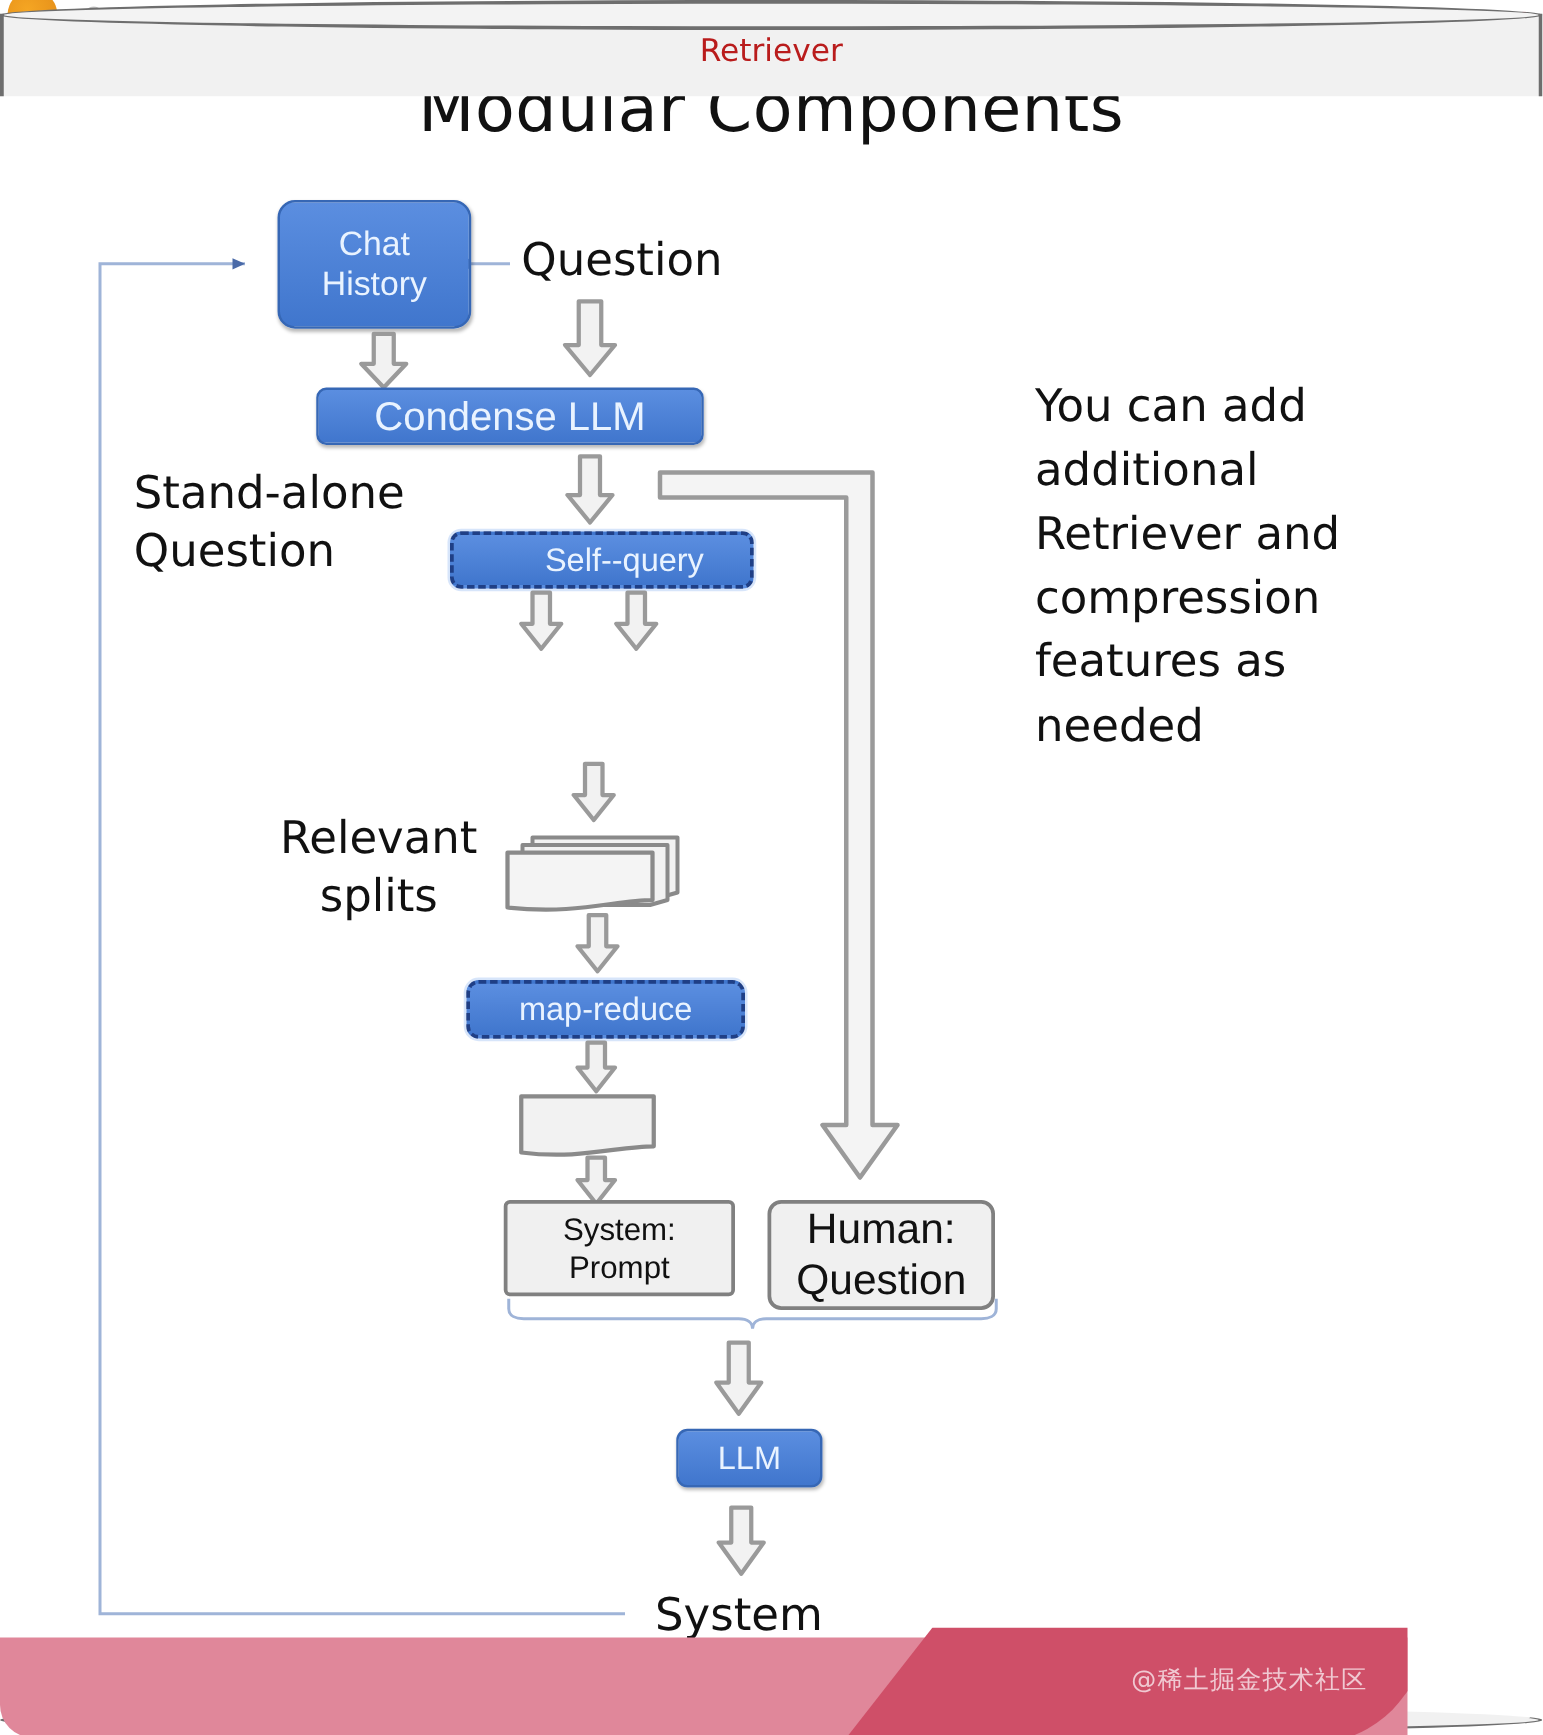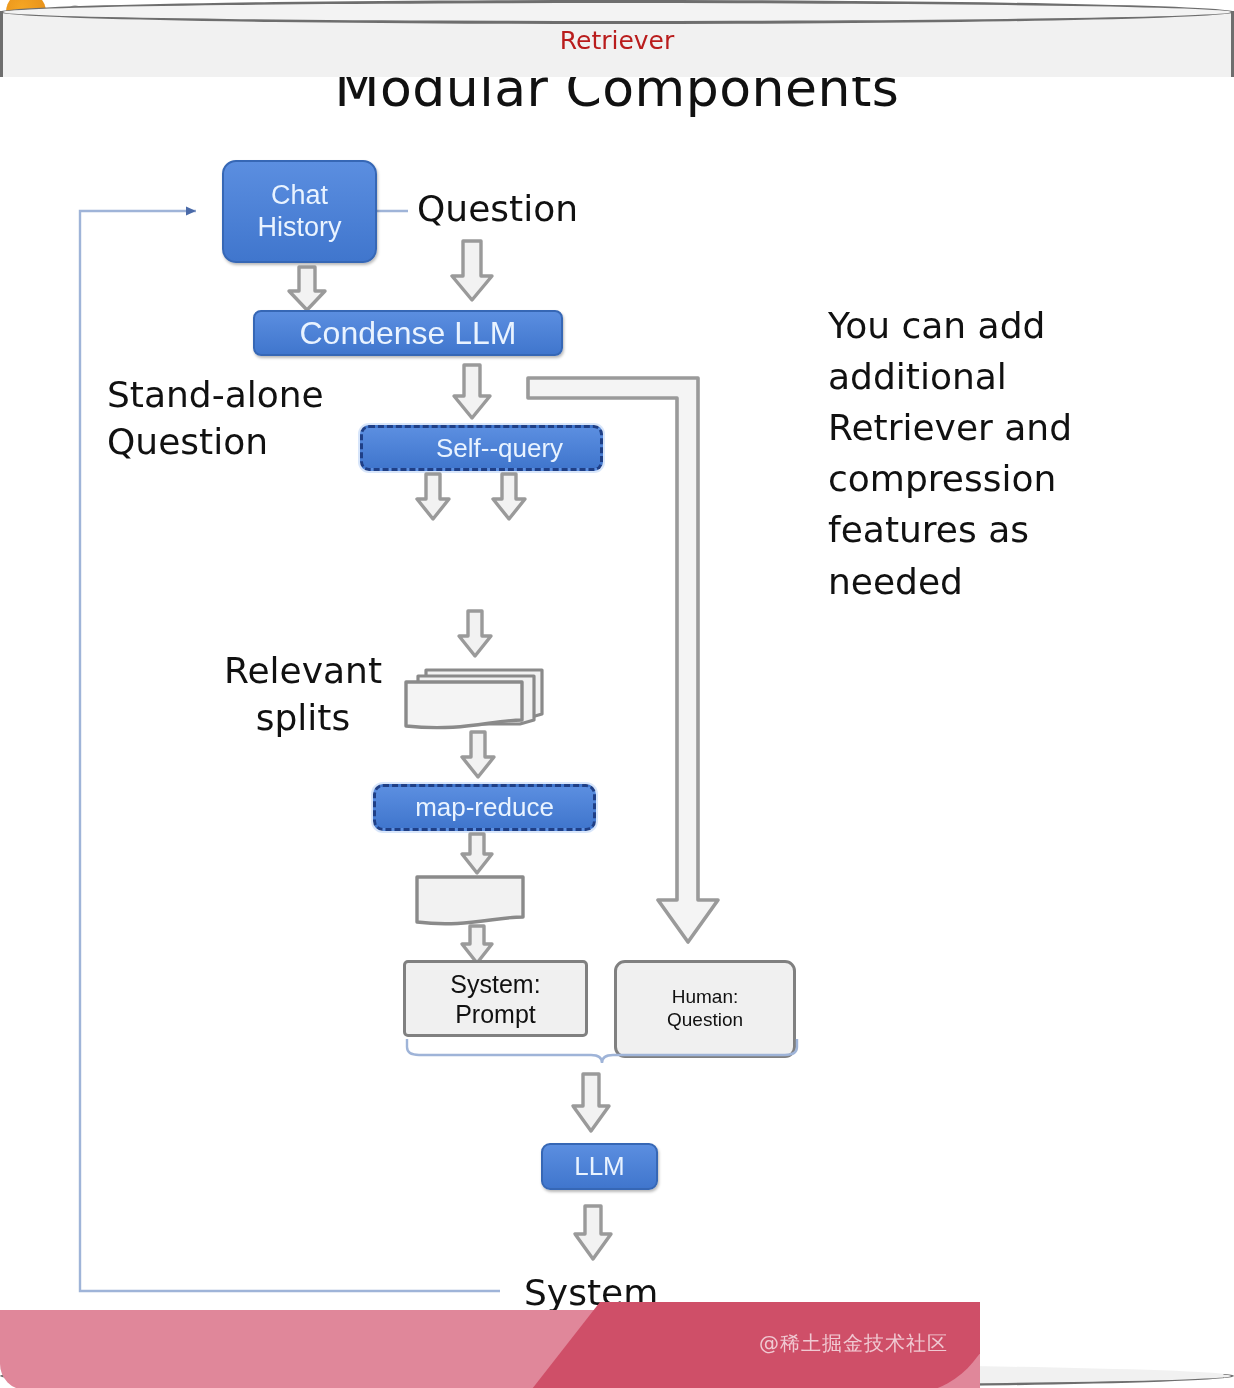--- a/index.html
+++ b/index.html
@@ -43,21 +43,21 @@
 
   .lbl{position:absolute;color:#111;font-family:"DejaVu Sans", sans-serif;}
 
   
   #chat-history{left:222px;top:160px;width:155px;height:103px;border-radius:14px;font-size:27px;line-height:1.18;}
   #condense-llm{left:253px;top:310px;width:310px;height:46px;border-radius:8px;font-size:32px;}
   #self-query{left:360px;top:425px;width:243px;height:46px;border-radius:9px;font-size:26px;padding-left:36px;}
   #map-reduce{left:373px;top:784px;width:223px;height:47px;border-radius:10px;font-size:26px;}
   #llm-box{left:541px;top:1143px;width:117px;height:47px;border-radius:9px;font-size:26px;}
   #system-prompt{left:403px;top:960px;width:185px;height:77px;border-radius:5px;font-size:25px;line-height:1.2;}
-  #human-question{left:614px;top:960px;width:182px;height:98px;border-radius:11px;font-size:19px;line-height:1.2;}
+  #human-question{left:614px;top:960px;width:182px;height:88px;border-radius:11px;font-size:34px;line-height:1.2;}
 
   
   #retriever{left:397px;top:512px;width:160px;height:88px;}
   #retriever .cyl-body{position:absolute;left:0;top:11px;width:100%;height:66px;box-sizing:border-box;
       border-left:3px solid #6e6e6e;border-right:3px solid #6e6e6e;background:#f1f1f1;}
   #retriever .cyl-top{position:absolute;left:0;top:0;width:100%;height:24px;box-sizing:border-box;
       border:3px solid #6e6e6e;border-radius:50%;background:#f3f3f3;}
   #retriever .cyl-bot{position:absolute;left:0;bottom:0;width:100%;height:24px;box-sizing:border-box;
       border:3px solid #6e6e6e;border-radius:50%;background:#f1f1f1;border-top-color:transparent;}
   #retriever .cyl-label{position:absolute;left:0;top:26px;width:100%;text-align:center;font-size:25px;color:#b91c1c;
@@ -80,21 +80,21 @@
   
   #lbl-question{left:417px;top:188px;font-size:36px;}
   #lbl-standalone{left:107px;top:372px;font-size:36px;line-height:1.3;width:300px;}
   #lbl-relevant{left:203px;top:648px;font-size:36px;line-height:1.3;width:200px;text-align:center;}
   #lbl-answer{left:524px;top:1272px;font-size:36px;}
 
   
   #brace{position:absolute;left:405px;top:1037px;width:394px;height:26px;}
 
   
-  #footer{position:absolute;left:0;bottom:0;width:980px;height:86px;overflow:hidden;}
+  #footer{position:absolute;left:0;bottom:0;width:1126px;height:86px;overflow:hidden;}
   #footer .band{position:absolute;left:0;top:8px;width:1234px;height:80px;
       background:#e0879a;border-bottom-left-radius:26px;border-bottom-right-radius:26px;}
   #footer .swoosh{position:absolute;right:-40px;top:0px;width:420px;height:90px;
       background:#cf4f68;transform:skewX(-38deg);transform-origin:top right;border-bottom-right-radius:30px;}
   #footer .wm{position:absolute;right:32px;top:28px;font-size:20px;color:#f0c9d2;
       font-family:"DejaVu Sans", sans-serif;letter-spacing:1px;}
 </style>
 </head>
 <body>
 

